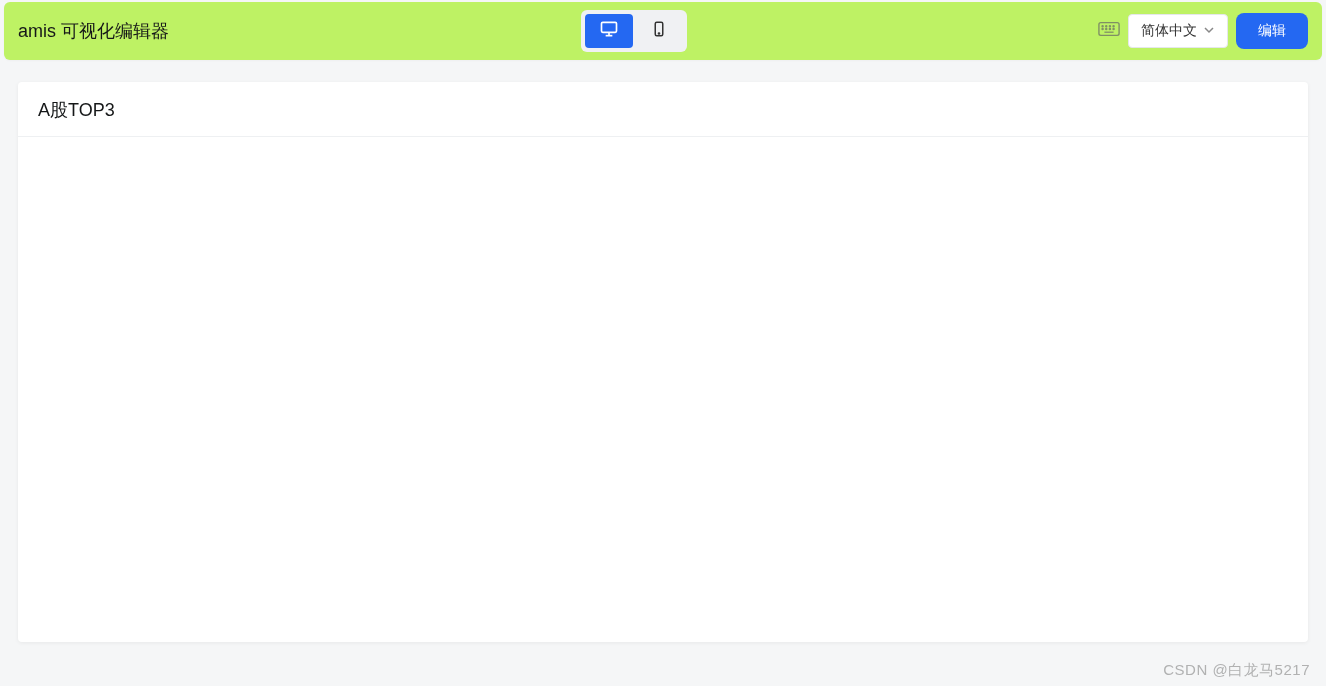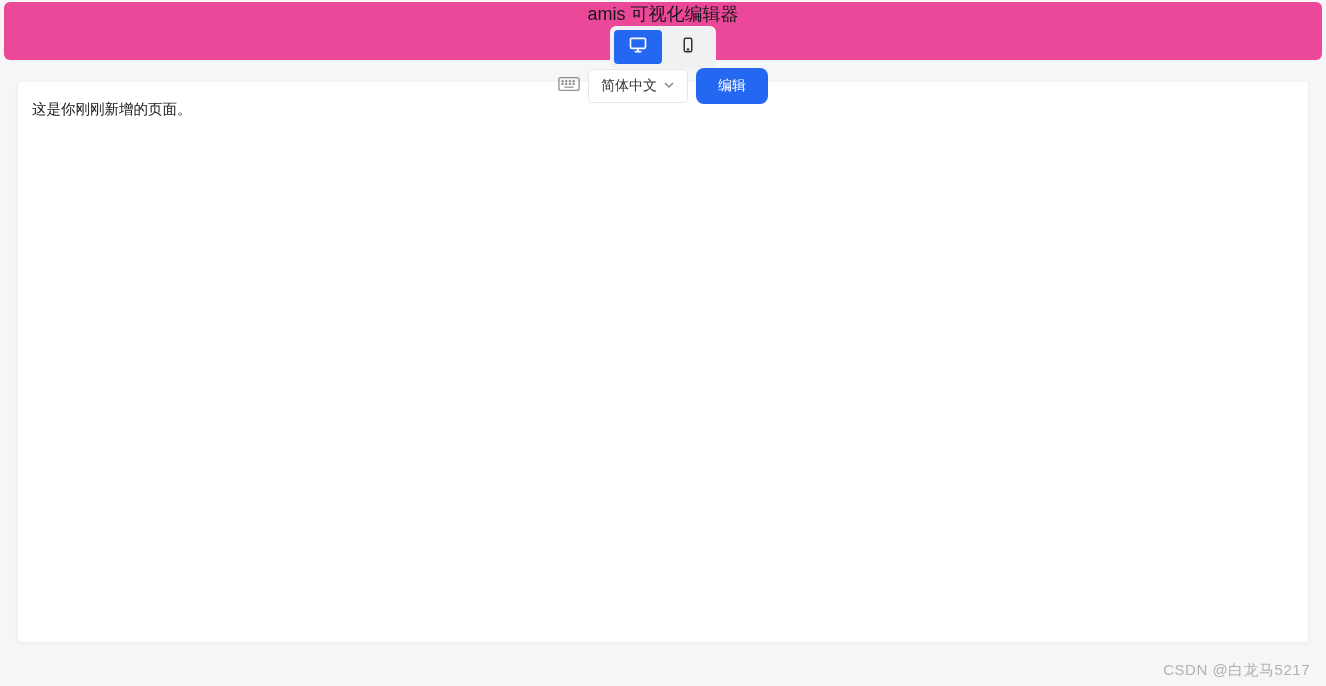--- a/index.html
+++ b/index.html
@@ -9,29 +9,28 @@
     }
     body {
       font-family: -apple-system, BlinkMacSystemFont, "Segoe UI", "PingFang SC", "Microsoft YaHei", sans-serif;
       background: #f5f6f7;
       width: 1326px;
       height: 686px;
       overflow: hidden;
       position: relative;
     }
     .header {
-      background: #ec4899;
+      background: #bef264;
       height: 58px;
       display: flex;
       align-items: center;
       padding: 0 14px;
       border-radius: 6px;
       margin: 2px 4px 0 4px;
       box-shadow: 0 1px 2px rgba(0,0,0,0.03);
-      flex-direction: column;
     }
     .header-left {
       flex: 0 0 auto;
     }
     .app-title {
       font-size: 18px;
       color: #151718;
       font-weight: 500;
     }
     .header-center {
@@ -185,19 +184,19 @@
           <polyline points="2,4 6,8 10,4"></polyline>
         </svg>
       </span>
     </div>
     <button class="edit-btn">编辑</button>
   </div>
 </div>
 
 <div class="workspace">
   <div class="page-card">
-    <div class="page-body">
-      <div class="page-body-text">这是你刚刚新增的页面。</div>
+    <div class="page-header">
+      <div class="page-title">A股TOP3</div>
     </div>
   </div>
 </div>
 
 <div class="watermark">CSDN @白龙马5217</div>
 
 </body></html>

